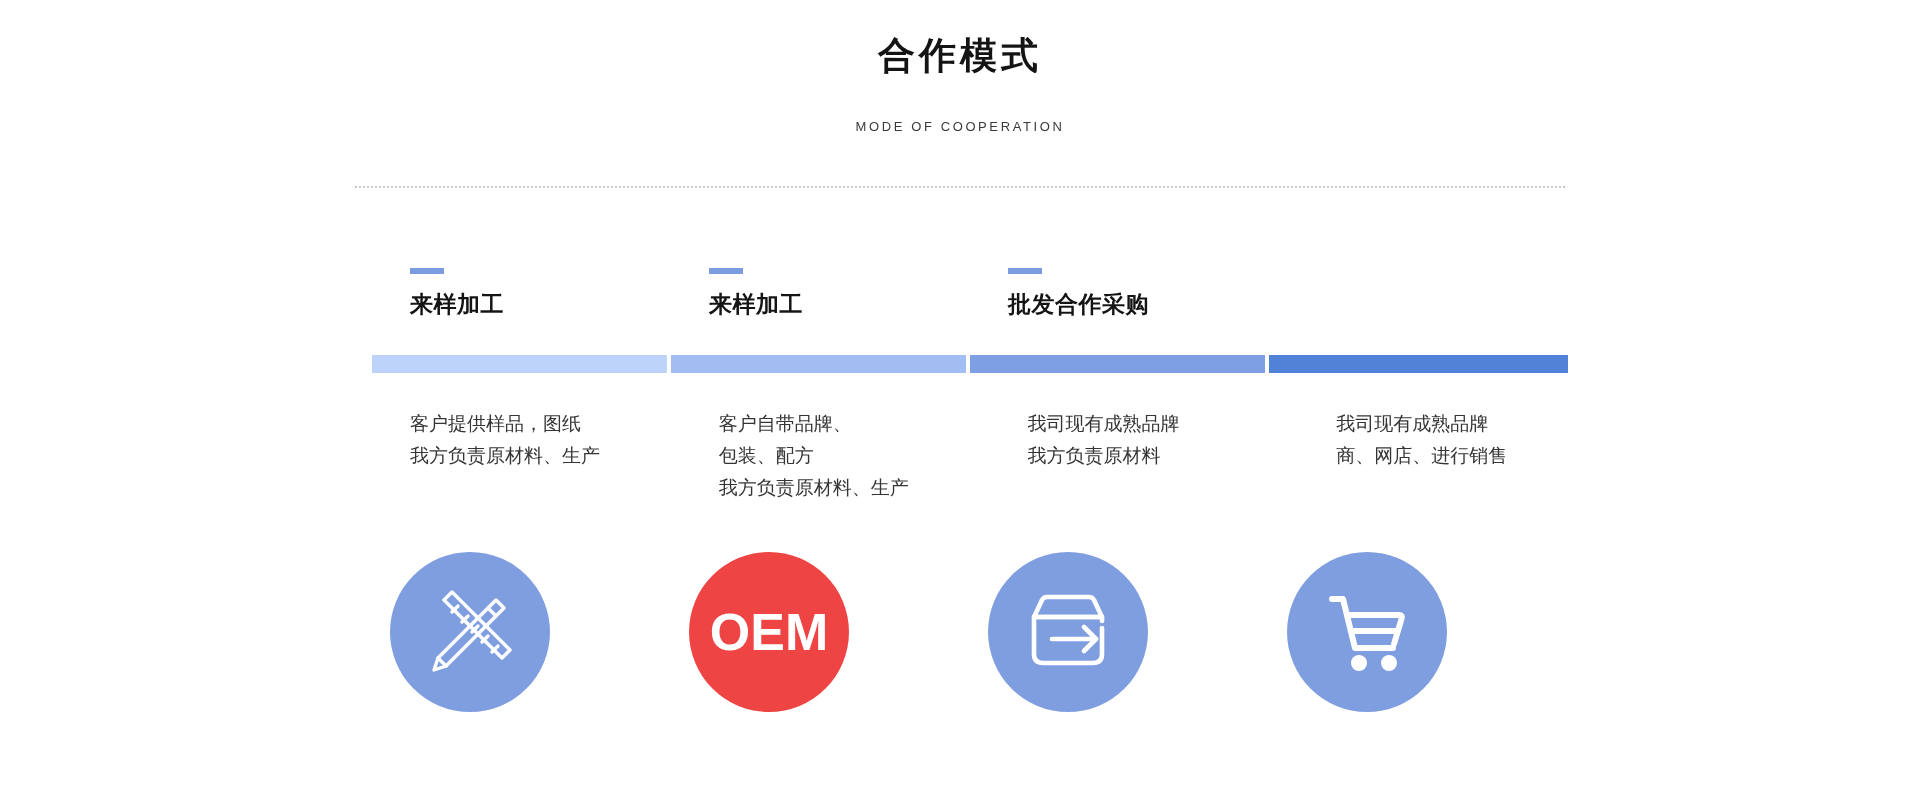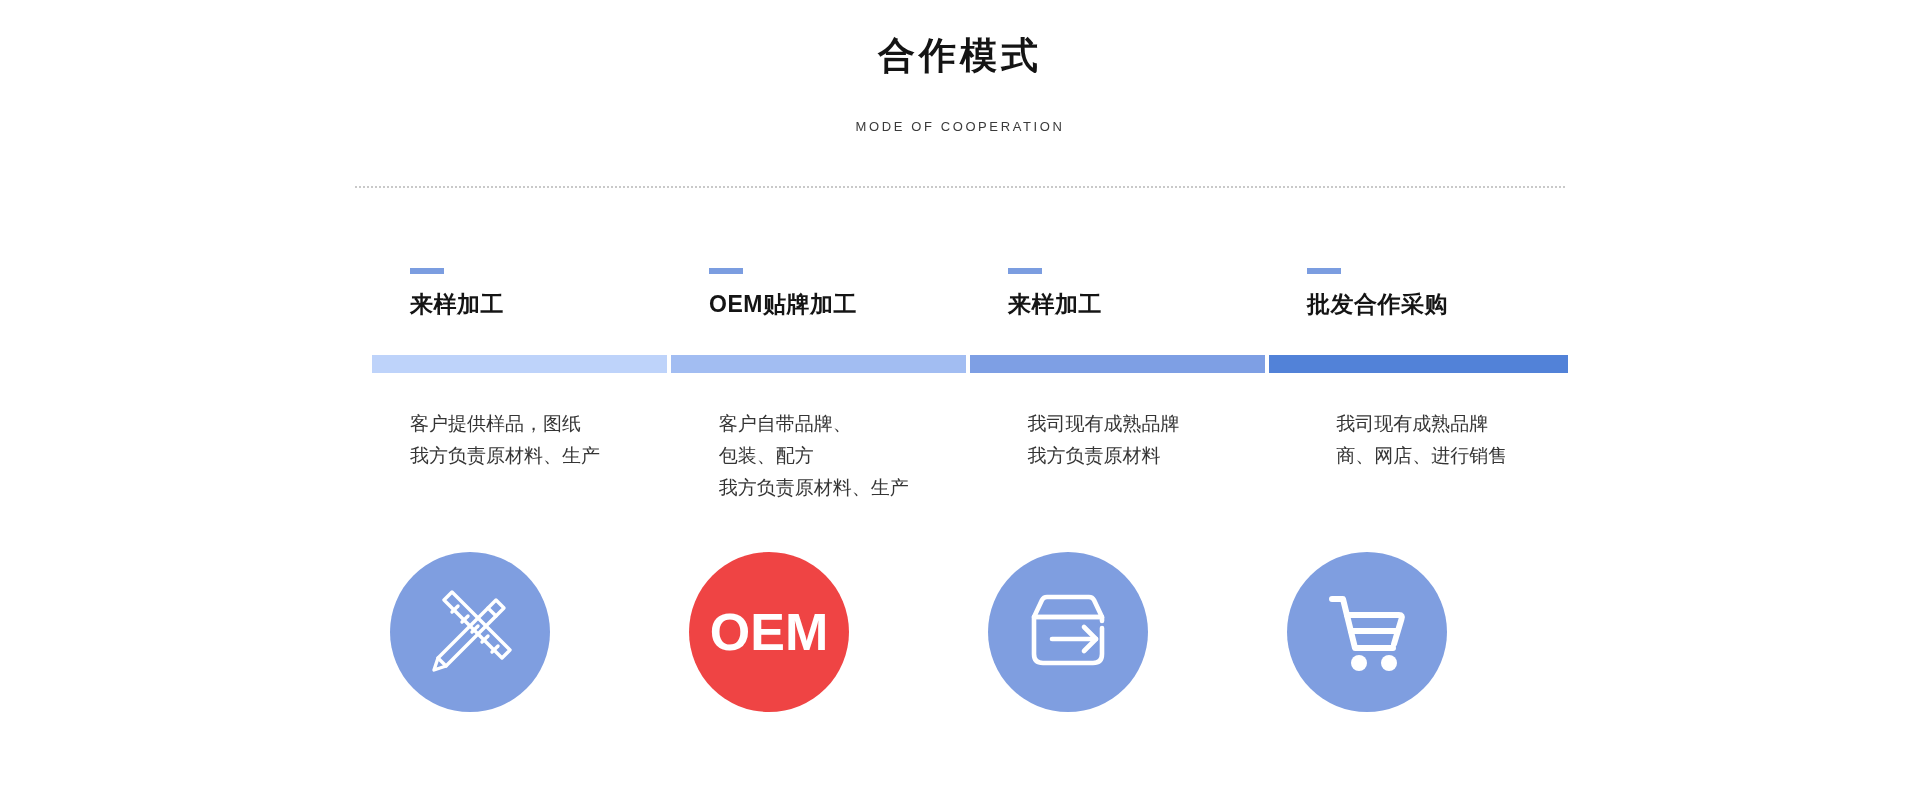--- a/index.html
+++ b/index.html
@@ -197,26 +197,20 @@
 
   <div class="columns">
 
     <div class="col">
       <div class="col-inner">
         <div class="dash" style="background: rgb(123, 157, 224);"></div>
         <div class="col-heading">来样加工</div>
       </div>
     </div>
 
-    <div class="col">
-      <div class="col-inner">
-        <div class="dash" style="background: rgb(123, 157, 224);"></div>
-        <div class="col-heading">OEM贴牌加工</div>
-      </div>
-    </div>
 
     <div class="col">
       <div class="col-inner">
         <div class="dash" style="background: rgb(123, 157, 224);"></div>
         <div class="col-heading">来样加工</div>
       </div>
     </div>
 
     <div class="col">
       <div class="col-inner">

